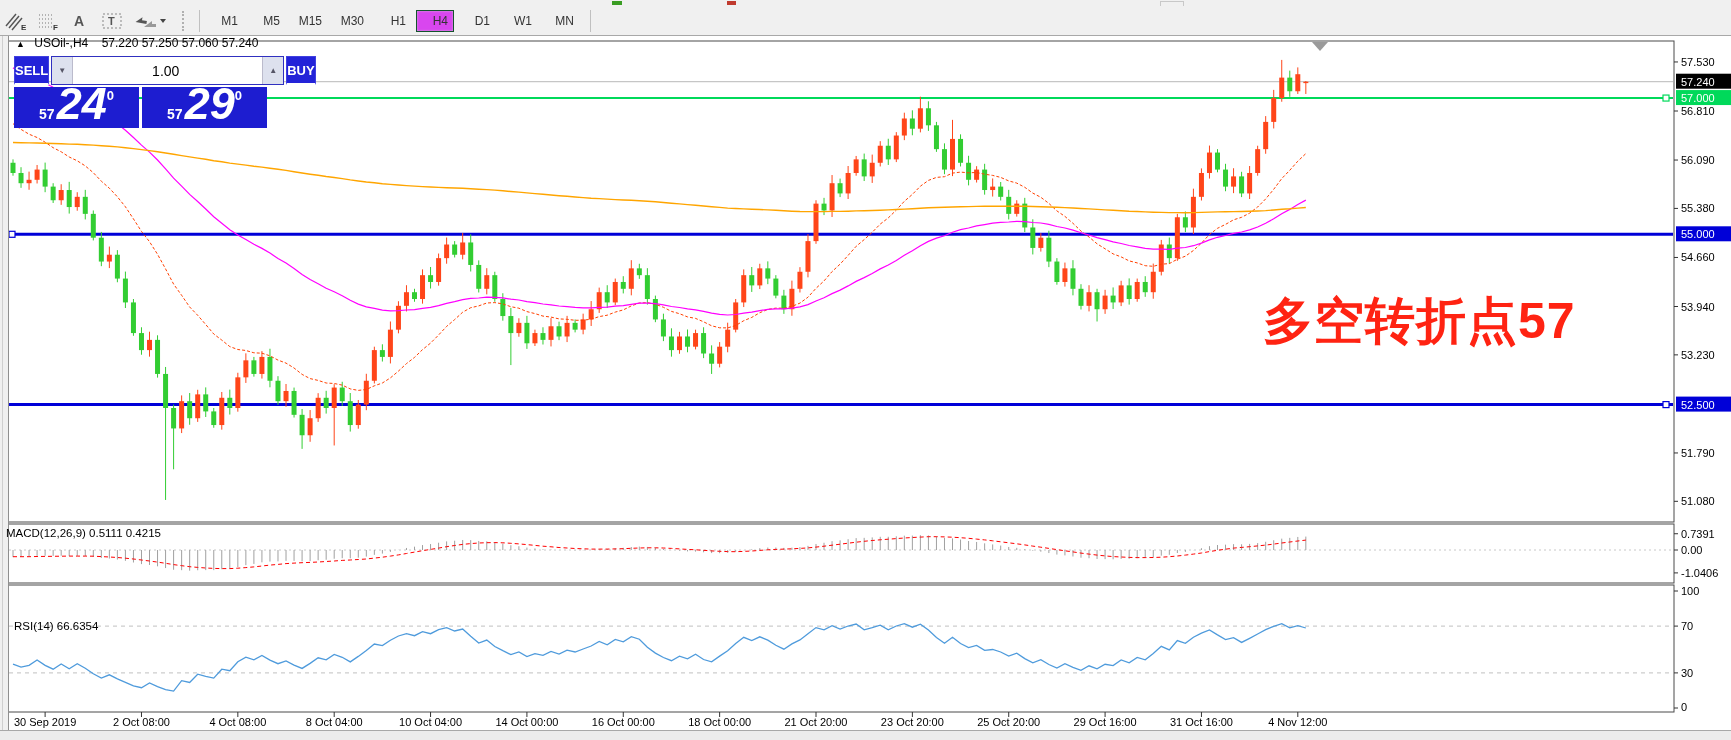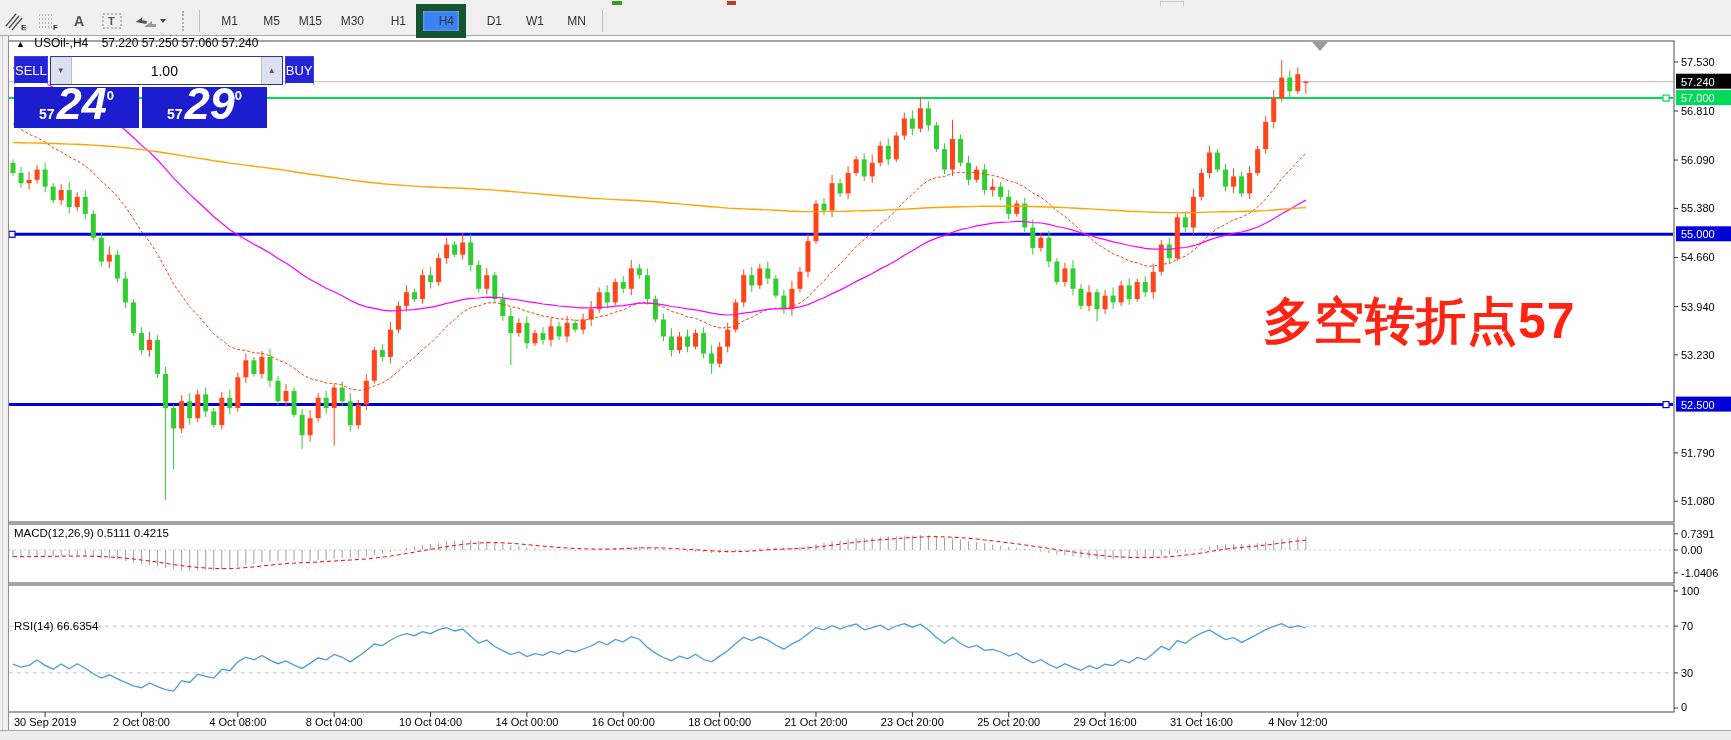--- a/index.html
+++ b/index.html
@@ -14,30 +14,30 @@
     border-bottom:1px solid #d6d6d6;z-index:3;}
   .top-sliver .sliver{position:absolute;top:1px;height:4px;}
   .toolbar{position:absolute;left:0;top:6px;width:1731px;height:29px;background:#f0f0f0;
     border-bottom:1px solid #a8a8a8;z-index:3;display:flex;align-items:center;}
   .tool-ico{width:26px;height:22px;margin:0 3px;display:flex;align-items:center;justify-content:center;
     color:#555;}
   .drag-dots{width:5px;height:20px;margin:0 6px 0 10px;border-left:2px dotted #b0b0b0;}
   .vsep{width:1px;height:22px;background:#c0c0c0;margin:0 4px;}
   .tf-btn{min-width:26px;padding:3px 5px;margin:0 2px;font-size:12px;color:#333;text-align:right;
     border:1px solid transparent;cursor:default;}
-  .tf-btn.sel{border:7px solid #14532d;background:#3b82f6;box-shadow:inset 0 0 2px #ccc;}
+  .tf-btn.sel{border:1px solid #14532d;background:#d946ef;box-shadow:inset 0 0 2px #ccc;}
   
   .chart-title{position:absolute;left:16px;top:36px;z-index:4;font-size:12px;color:#000;
     white-space:nowrap;}
   .chart-title .tri{font-size:9px;margin-right:6px;}
   .chart-title b{font-weight:normal;margin-right:10px;}
   
   .trade-panel{position:absolute;left:14px;top:56px;width:256px;z-index:5;}
   .tp-row1{display:flex;height:29px;}
-  .btn-blue{background:#2323d8;color:#fff;font-size:13px;font-weight:normal;
+  .btn-blue{background:#2323d8;color:#fff;font-size:13px;font-weight:bold;
     display:flex;align-items:center;justify-content:center;border:1px solid #4040e0;}
   .sell-btn{width:62px;border-bottom:2px solid #fff;}
   .buy-btn{width:62px;border-bottom:2px solid #fff;}
   .vol-wrap{flex:1;display:flex;margin:0 2px;border:1px solid #3030c0;background:#fff;}
   .spin-btn{width:20px;background:#dde1ee;color:#556;display:flex;align-items:center;justify-content:center;
     font-size:8px;border-right:1px solid #bbc;}
   .spin-btn.up{border-right:none;border-left:1px solid #bbc;}
   .vol-input{flex:1;border:none;outline:none;font-size:14px;text-align:center;padding-right:6px;
     font-family:"Liberation Sans",sans-serif;color:#000;min-width:0;}
   .tp-row2{display:flex;margin-top:2px;height:41px;}
@@ -726,19 +726,19 @@
         <span class="sup">0</span>
       </div>
       <div class="price-box">
         <span class="small">57</span>
         <span class="big">29</span>
         <span class="sup">0</span>
       </div>
     </div>
   </div>
 
-  <div class="ind-label" style="left:14px;top:527px;">MACD(12,26,9) 0.5111 0.4215</div>
+  <div class="ind-label" style="left:6px;top:527px;">MACD(12,26,9) 0.5111 0.4215</div>
   <div class="ind-label" style="left:14px;top:620px;">RSI(14) 66.6354</div>
 
   <div class="annotation">多空转折点57</div>
 
   <div class="bottom-strip"></div>
 </div>
 
 </body></html>

